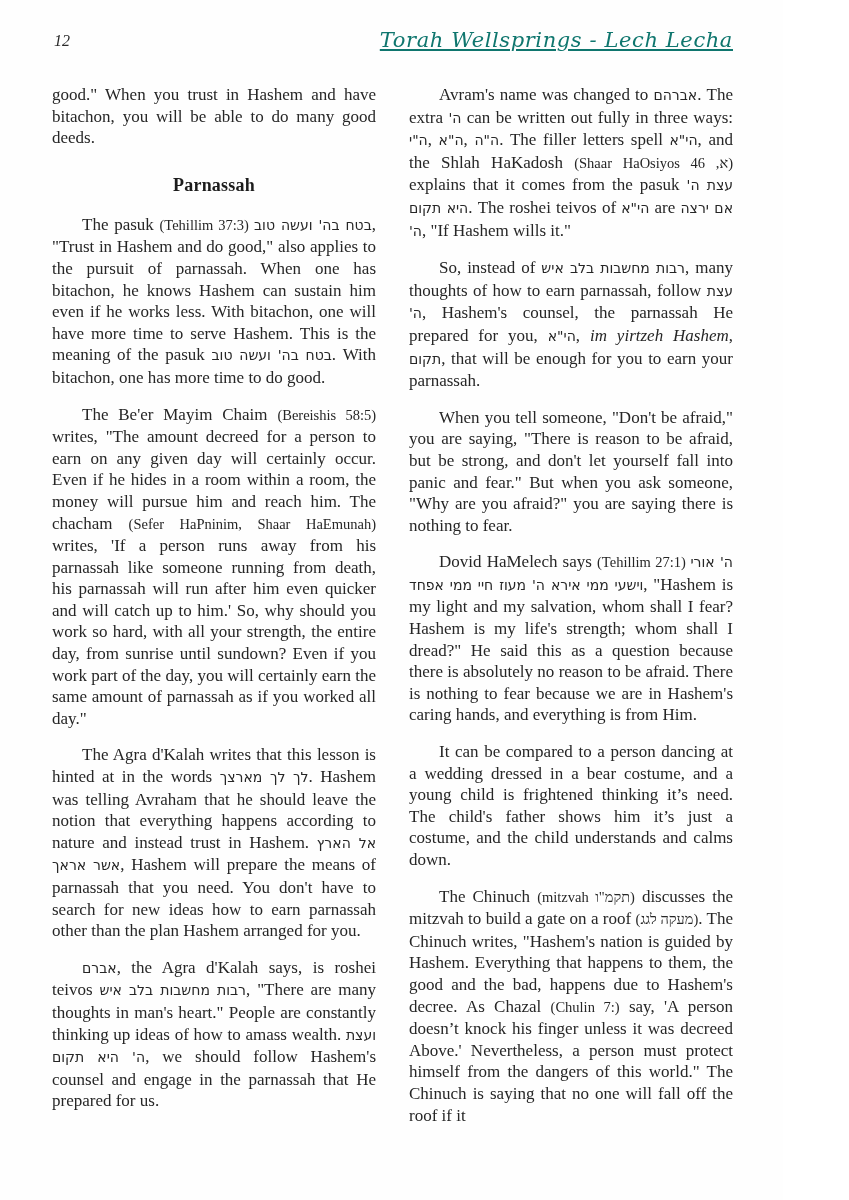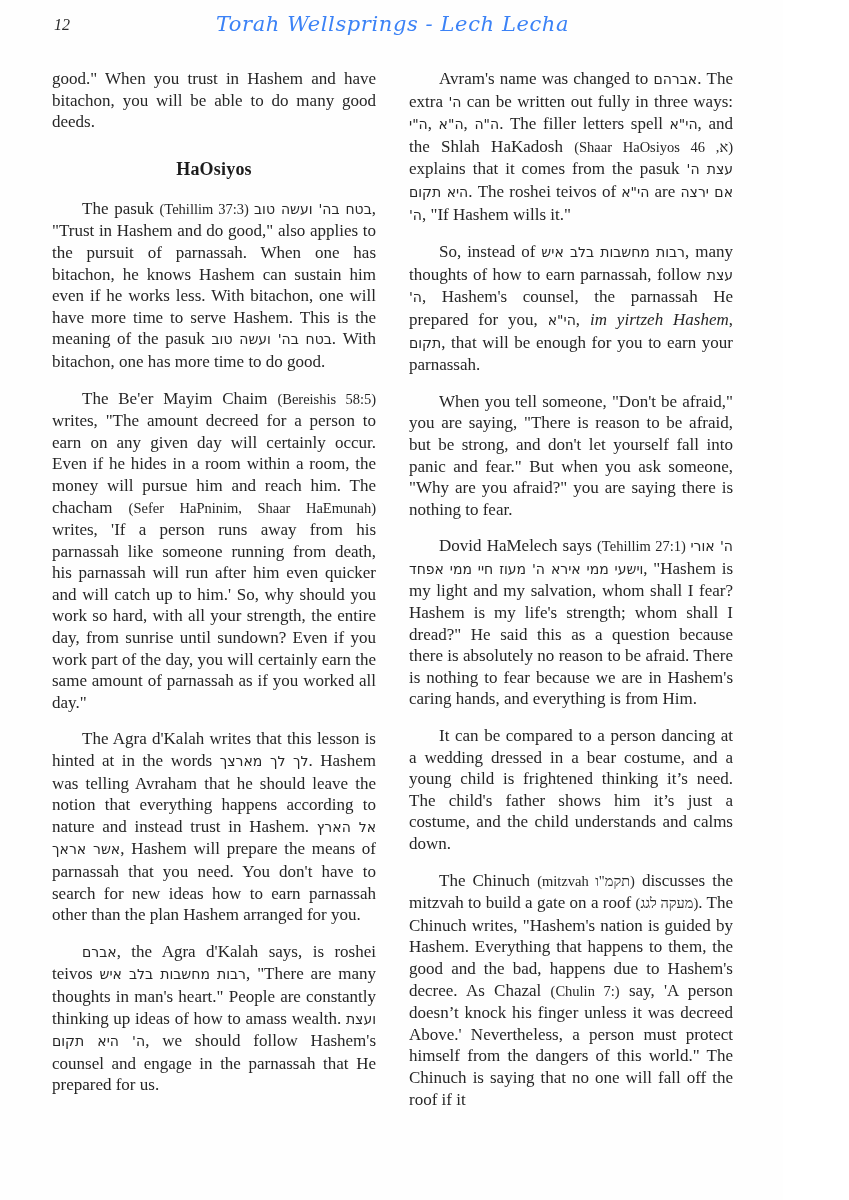--- a/index.html
+++ b/index.html
@@ -6,36 +6,37 @@
   body {
     width: 849px; height: 1200px;
     background: #ffffff;
     font-family: "Liberation Serif", serif;
     color: #262626;
     overflow: hidden;
   }
   .page {
     box-sizing: border-box;
     width: 783px; height: 1200px;
-    padding: 8px 50px 0 52px;
+    padding: 24px 50px 0 52px;
     background: #fefefe;
   }
   .page-header { position: relative; height: 38px; }
   .page-number {
     position: absolute; left: 2px; top: 8px;
     font-style: italic; font-size: 16px; color: #2a2a2a;
   }
   .page-title {
-    text-align: center;
+    text-align: right;
     font-family: "DejaVu Serif", "Liberation Serif", serif;
     font-style: italic;
     font-size: 21px;
     letter-spacing: 0.6px;
-    color: #3b82f6;
+    color: #0f766e;
     padding-top: 4px;
+    text-decoration: underline;
   }
   .columns { display: flex; gap: 33px; margin-top: 22px; }
   .column { flex: 1 1 0; min-width: 0; }
   .column p {
     margin: 0 0 15px 0;
     font-size: 17px;
     line-height: 21.6px;
     text-align: justify;
     text-indent: 30px;
     color: #262626;
@@ -57,21 +58,21 @@
 <body>
 
 <div class="page">
   <div class="page-header">
     <span class="page-number">12</span>
     <div class="page-title">Torah Wellsprings - Lech Lecha</div>
   </div>
   <div class="columns">
     <div class="column">
         <p class="noindent"><span>good." When you trust in Hashem and have bitachon, you will be able to do many good deeds.</span></p>
-        <h2>HaOsiyos</h2>
+        <h2>Parnassah</h2>
         <p><span>The pasuk </span><span class="ref">(Tehillim 37:3) </span><span class="he" dir="rtl">בטח בה' ועשה טוב</span><span>, "Trust in Hashem and do good," also applies to the pursuit of parnassah. When one has bitachon, he knows Hashem can sustain him even if he works less. With bitachon, one will have more time to serve Hashem. This is the meaning of the pasuk </span><span class="he" dir="rtl">בטח בה' ועשה טוב</span><span>. With bitachon, one has more time to do good.</span></p>
         <p><span>The Be'er Mayim Chaim </span><span class="ref">(Bereishis 58:5)</span><span> writes, "The amount decreed for a person to earn on any given day will certainly occur. Even if he hides in a room within a room, the money will pursue him and reach him. The chacham </span><span class="ref">(Sefer HaPninim, Shaar HaEmunah)</span><span> writes, 'If a person runs away from his parnassah like someone running from death, his parnassah will run after him even quicker and will catch up to him.' So, why should you work so hard, with all your strength, the entire day, from sunrise until sundown? Even if you work part of the day, you will certainly earn the same amount of parnassah as if you worked all day."</span></p>
         <p><span>The Agra d'Kalah writes that this lesson is hinted at in the words </span><span class="he" dir="rtl">לך לך מארצך</span><span>. Hashem was telling Avraham that he should leave the notion that everything happens according to nature and instead trust in Hashem. </span><span class="he" dir="rtl">אל הארץ אשר אראך</span><span>, Hashem will prepare the means of parnassah that you need. You don't have to search for new ideas how to earn parnassah other than the plan Hashem arranged for you.</span></p>
         <p><span class="he" dir="rtl">אברם</span><span>, the Agra d'Kalah says, is roshei teivos </span><span class="he" dir="rtl">רבות מחשבות בלב איש</span><span>, "There are many thoughts in man's heart." People are constantly thinking up ideas of how to amass wealth. </span><span class="he" dir="rtl">ועצת ה' היא תקום</span><span>, we should follow Hashem's counsel and engage in the parnassah that He prepared for us.</span></p>
       </div>
     <div class="column">
         <p><span>Avram's name was changed to </span><span class="he" dir="rtl">אברהם</span><span>. The extra </span><span class="he" dir="rtl">ה'</span><span> can be written out fully in three ways: </span><span class="he" dir="rtl">ה"י</span><span>, </span><span class="he" dir="rtl">ה"א</span><span>, </span><span class="he" dir="rtl">ה"ה</span><span>. The filler letters spell </span><span class="he" dir="rtl">הי"א</span><span>, and the Shlah HaKadosh </span><span class="ref">(Shaar HaOsiyos 46 ,א)</span><span> explains that it comes from the pasuk </span><span class="he" dir="rtl">עצת ה' היא תקום</span><span>. The roshei teivos of </span><span class="he" dir="rtl">הי"א</span><span> are </span><span class="he" dir="rtl">אם ירצה ה'</span><span>, "If Hashem wills it."</span></p>
         <p><span>So, instead of </span><span class="he" dir="rtl">רבות מחשבות בלב איש</span><span>, many thoughts of how to earn parnassah, follow </span><span class="he" dir="rtl">עצת ה'</span><span>, Hashem's counsel, the parnassah He prepared for you, </span><span class="he" dir="rtl">הי"א</span><span>, </span><span class="it">im yirtzeh Hashem</span><span>, </span><span class="he" dir="rtl">תקום</span><span>, that will be enough for you to earn your parnassah.</span></p>
         <p><span>When you tell someone, "Don't be afraid," you are saying, "There is reason to be afraid, but be strong, and don't let yourself fall into panic and fear." But when you ask someone, "Why are you afraid?" you are saying there is nothing to fear.</span></p>
         <p><span>Dovid HaMelech says </span><span class="ref">(Tehillim 27:1) </span><span class="he" dir="rtl">ה' אורי וישעי ממי אירא ה' מעוז חיי ממי אפחד</span><span>, "Hashem is my light and my salvation, whom shall I fear? Hashem is my life's strength; whom shall I dread?" He said this as a question because there is absolutely no reason to be afraid. There is nothing to fear because we are in Hashem's caring hands, and everything is from Him.</span></p>

